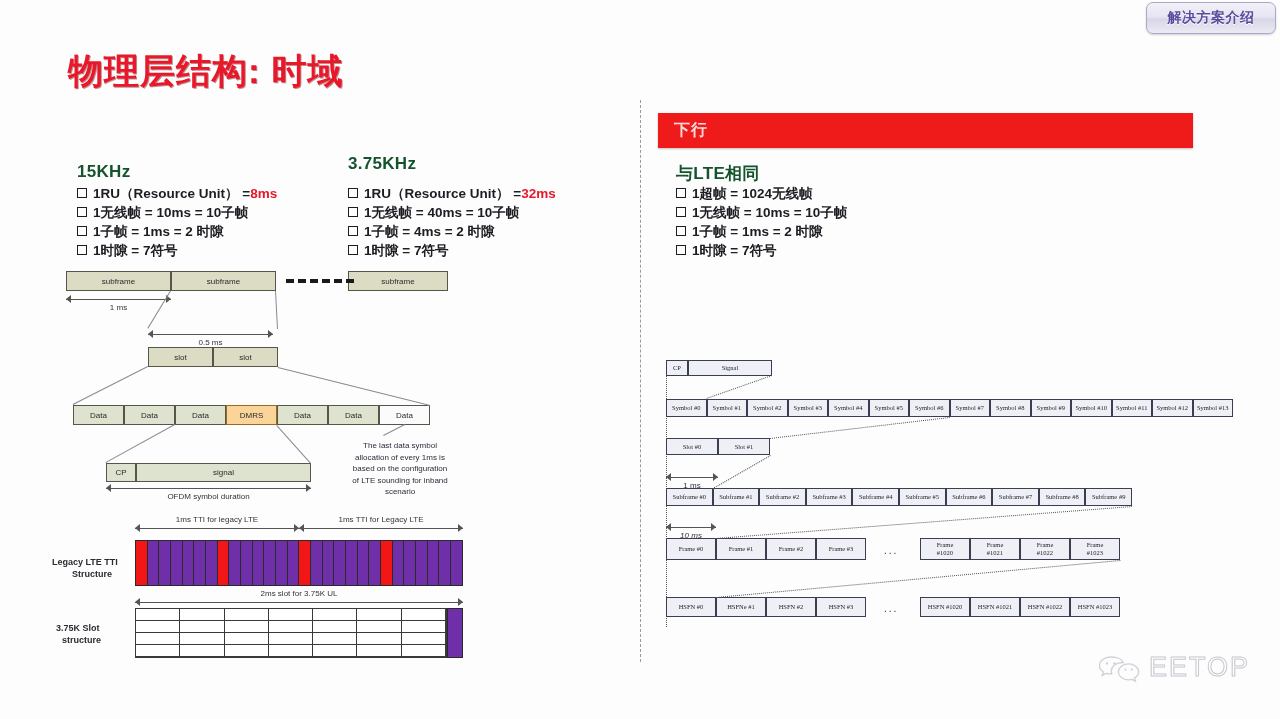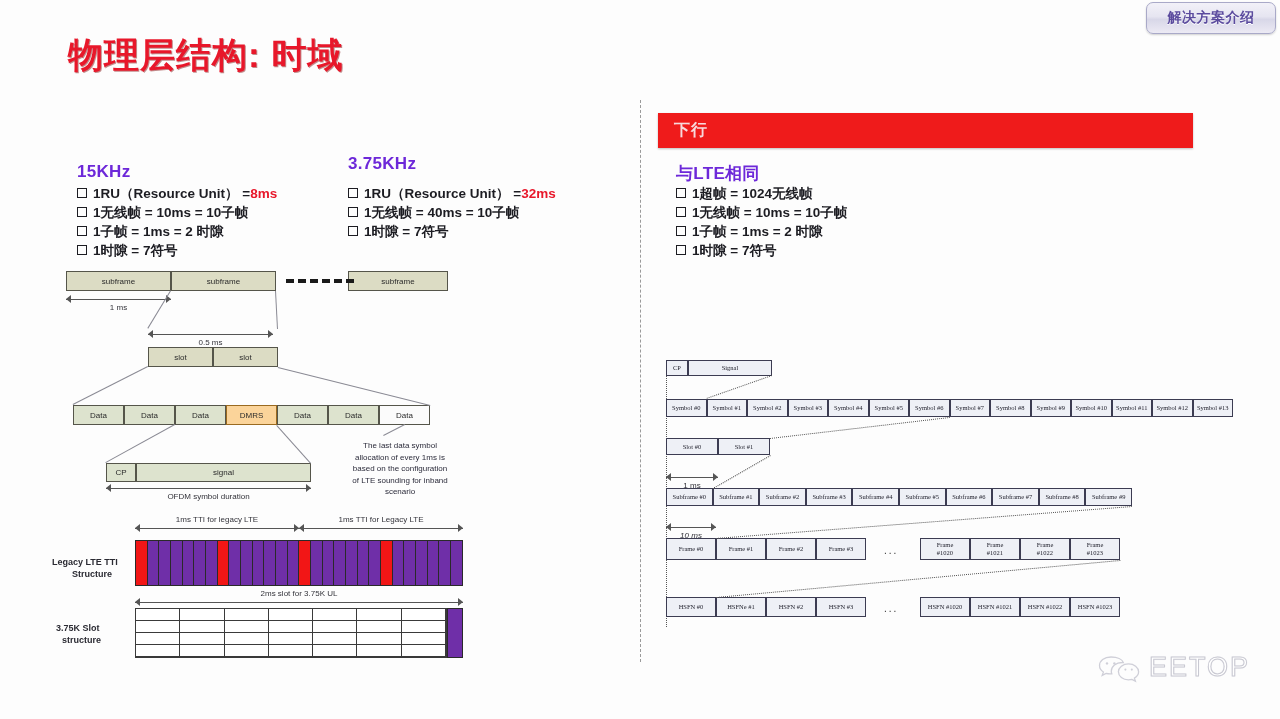--- a/index.html
+++ b/index.html
@@ -19,21 +19,21 @@
     box-shadow:0 1px 2px rgba(0,0,0,.18);
     display:flex;align-items:center;justify-content:center;
   }
   .corner-tab span{
     font-size:14px;font-weight:bold;color:#5b4b9e;letter-spacing:.5px;
     text-shadow:0 1px 0 #fff;
   }
 
   
   .slide-title{
-    position:absolute;left:68px;top:32px;
+    position:absolute;left:68px;top:48px;
     font-size:35px;font-weight:bold;color:#e8172a;
     text-shadow:1px 1px 0 rgba(120,0,0,.45);
     letter-spacing:1px;white-space:nowrap;
   }
 
   
   .v-divider{
     position:absolute;left:640px;top:100px;width:0;height:562px;
     border-left:1px dashed #9a9a9a;
   }
@@ -45,21 +45,21 @@
     box-shadow:0 1px 2px rgba(0,0,0,.25);
   }
   .banner span{
     font-size:16px;font-weight:bold;color:#f7d9dc;margin-left:16px;letter-spacing:1px;
   }
   #banner-up{left:60px;top:113px;width:535px;}
   #banner-down{left:658px;top:113px;width:535px;}
 
   
   .col-head{
-    position:absolute;font-size:17px;font-weight:bold;color:#6d28d9;letter-spacing:.3px;
+    position:absolute;font-size:17px;font-weight:bold;color:#14532d;letter-spacing:.3px;
   }
   .bullets{position:absolute;}
   .bullet{
     font-size:13.5px;color:#1c1c22;font-weight:bold;
     line-height:19px;white-space:nowrap;display:flex;align-items:center;
   }
   .bullet .sq{
     display:inline-block;width:8px;height:8px;border:1.6px solid #1c1c22;
     margin-right:6px;flex:0 0 auto;position:relative;top:-1px;
   }
@@ -174,20 +174,24 @@
   <div class="col-head" style="left:348px;top:154px;">3.75KHz</div>
   <div class="bullets" id="ul-col1" style="left:348px;top:184px;">
       <div class="bullet">
         <span class="sq"></span>
         <span>1RU（Resource Unit） = </span>
         <em>32ms</em>
       </div>
       <div class="bullet">
         <span class="sq"></span>
         <span>1无线帧 = 40ms = 10子帧</span>
+      </div>
+      <div class="bullet">
+        <span class="sq"></span>
+        <span>1子帧 = 4ms = 2 时隙</span>
       </div>
       <div class="bullet">
         <span class="sq"></span>
         <span>1时隙 = 7符号</span>
       </div>
     </div>
 
   <div class="col-head" style="left:676px;top:162px;">与LTE相同</div>
   <div class="bullets" id="dl-col" style="left:676px;top:184px;">
       <div class="bullet">

